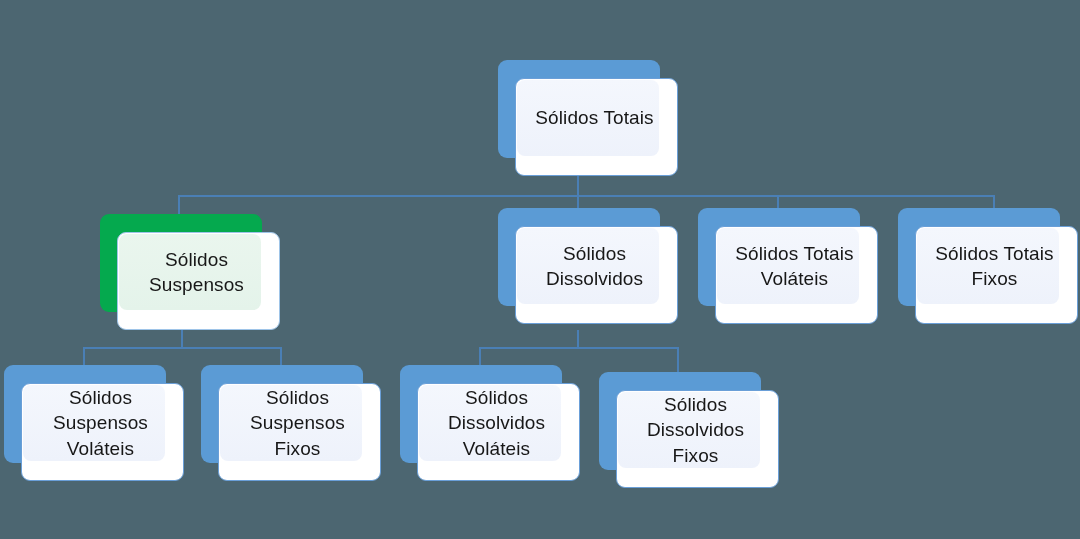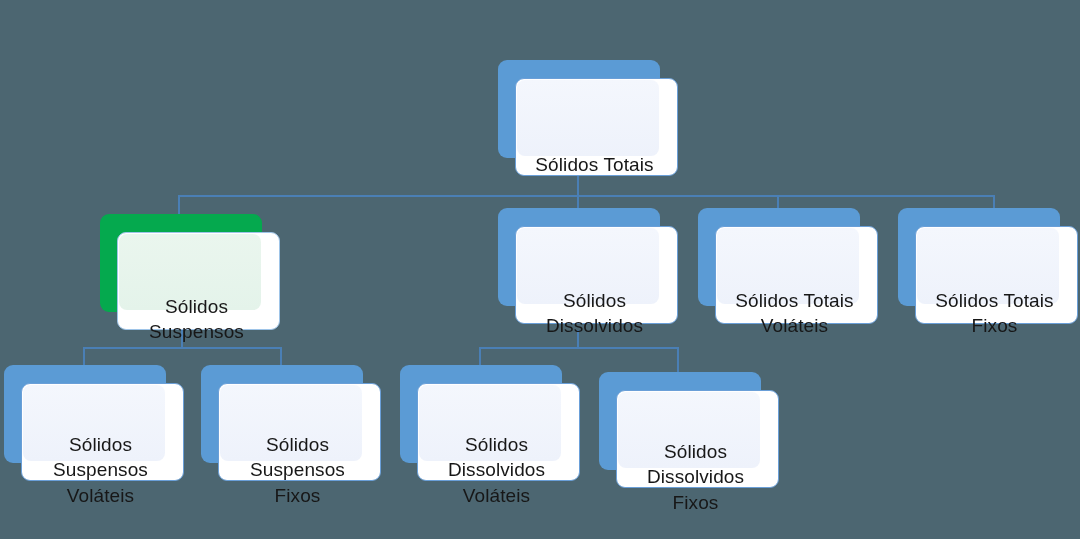--- a/index.html
+++ b/index.html
@@ -91,21 +91,20 @@
     align-items: center;
     justify-content: center;
     text-align: center;
     color: #171717;
     font-size: 19px;
     line-height: 1.33;
     letter-spacing: 0.1px;
     padding: 0 6px 18px 2px;
     box-sizing: border-box;
     white-space: pre-line;
-    margin-top: 47px;
   }
 
   
   .node.w-lg .back  { width: 162px; }
   .node.w-lg .front { width: 163px; }
 </style>
 </head>
 <body>
 
 <div id="diagram">

